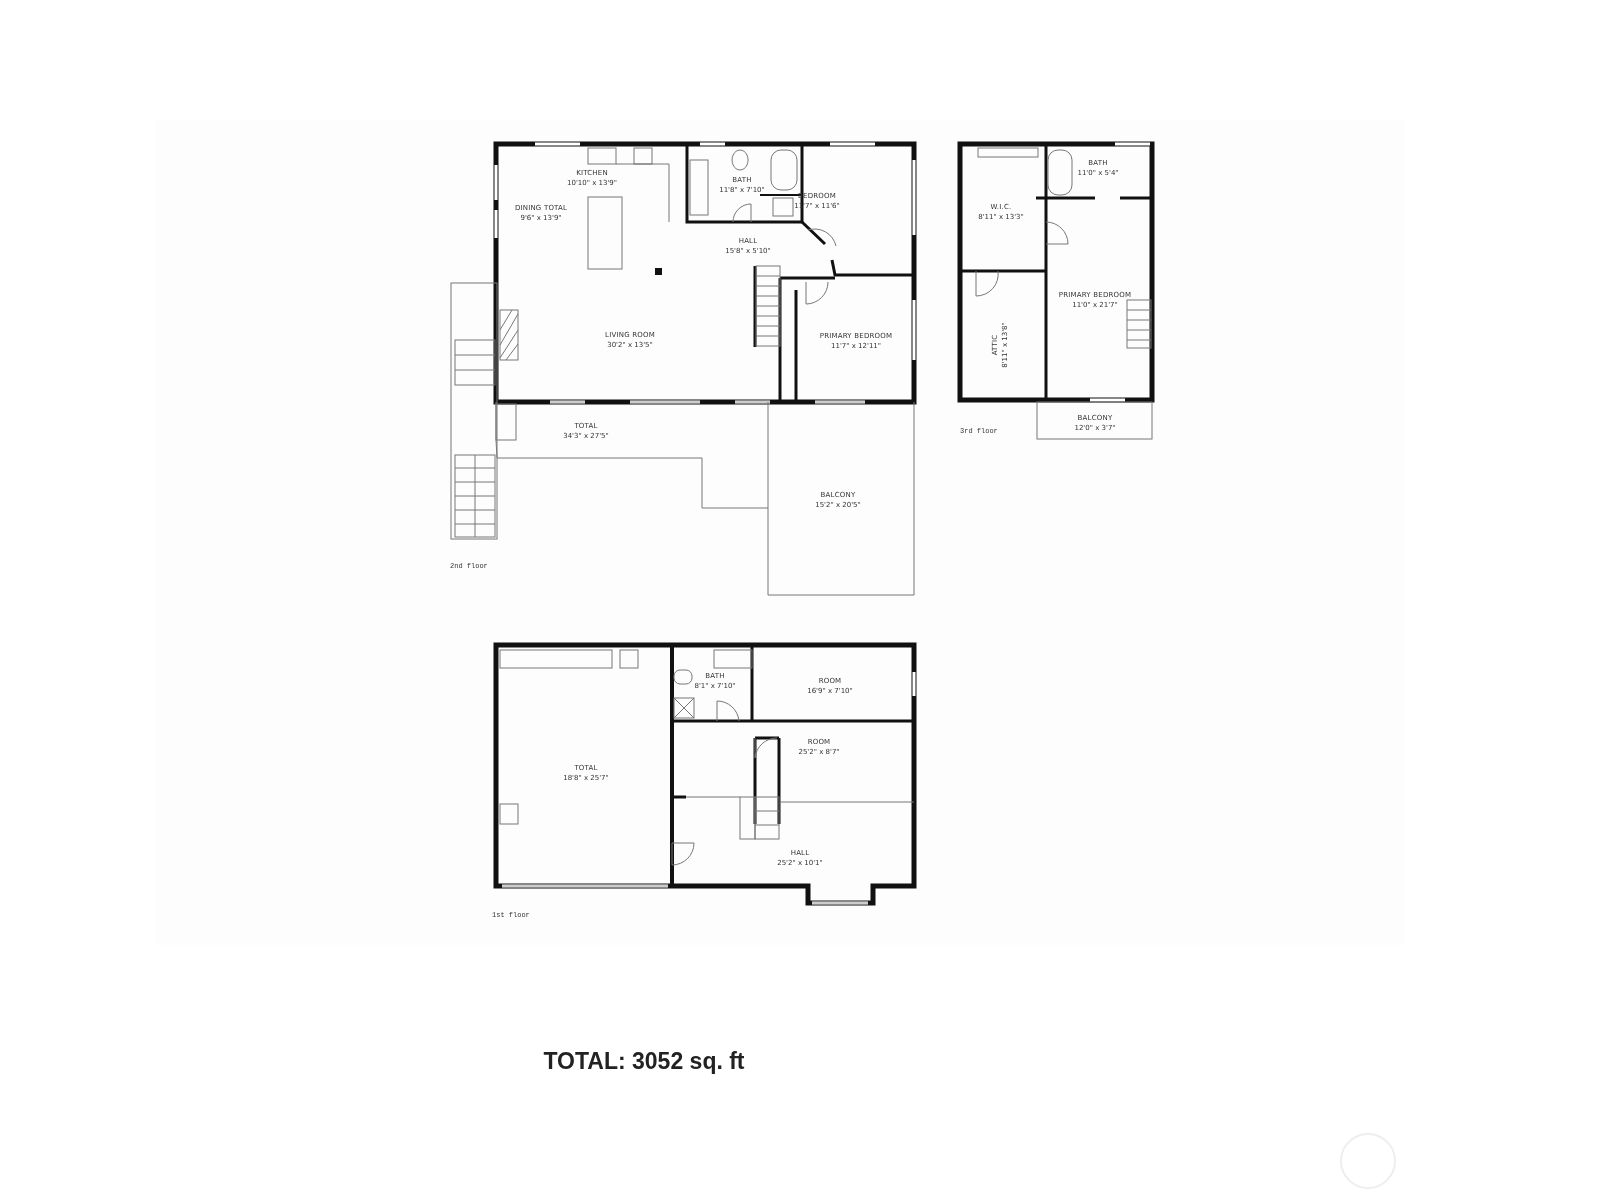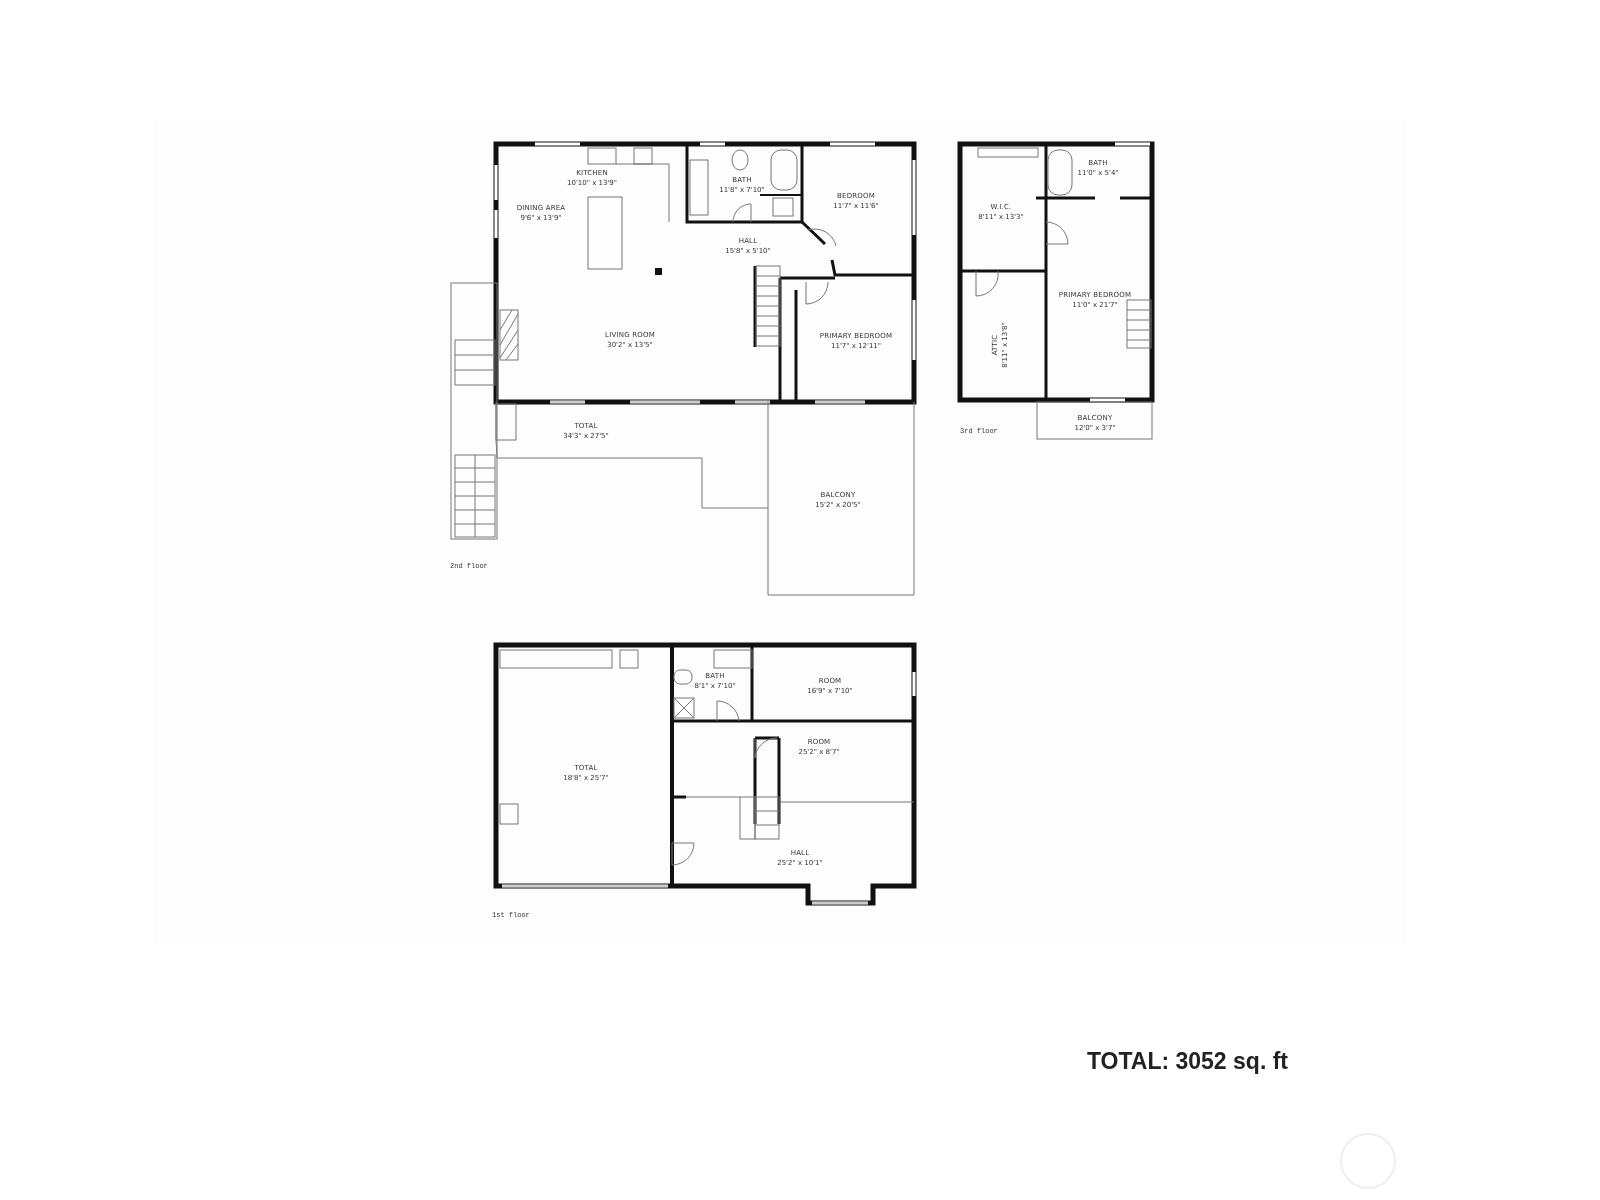--- a/index.html
+++ b/index.html
@@ -4,21 +4,21 @@
 <style>
   html,body{margin:0;padding:0;background:#ffffff;}
   body{width:1600px;height:1200px;position:relative;overflow:hidden;font-family:"Liberation Sans",sans-serif;}
   .canvas{position:absolute;left:0;top:0;width:1600px;height:1200px;}
   .plan{position:absolute;left:0;top:0;}
   .lbl{position:absolute;font-family:"DejaVu Sans",sans-serif;font-size:7px;color:#333;text-align:center;transform:translate(-50%,-50%);white-space:nowrap;line-height:10px;}
   .lbl .n{display:block;letter-spacing:0.2px;}
   .lbl .d{display:block;}
   .floor-lbl{position:absolute;font-family:Liberation Mono, monospace;font-size:7px;color:#333;white-space:nowrap;}
   .vert{transform:translate(-50%,-50%) rotate(-90deg);}
-  .total{position:absolute;left:0;width:1288px;top:1045px;text-align:right;font-family:"Liberation Sans",sans-serif;font-weight:bold;font-size:23px;color:#222;line-height:33px;}
+  .total{position:absolute;left:0;width:1288px;top:1045px;text-align:center;font-family:"Liberation Sans",sans-serif;font-weight:bold;font-size:23px;color:#222;line-height:33px;}
   .badge{position:absolute;left:1340px;top:1133px;width:52px;height:52px;border:2px solid #eeeeee;border-radius:50%;}
 </style>
 </head>
 <body>
 
 <div class="canvas">
 
   <svg class="plan" width="1600" height="1200" viewBox="0 0 1600 1200">
 
     <rect x="155" y="120" width="1250" height="825" fill="#fdfdfd"></rect>
@@ -157,26 +157,26 @@
   </svg>
 
   <div class="lbl" style="left:592px;top:178px">
     <span class="n">KITCHEN</span>
     <span class="d">10'10" x 13'9"</span>
   </div>
   <div class="lbl" style="left:742px;top:185px">
     <span class="n">BATH</span>
     <span class="d">11'8" x 7'10"</span>
   </div>
-  <div class="lbl" style="left:856px;top:201px">
+  <div class="lbl" style="left:817px;top:201px">
     <span class="n">BEDROOM</span>
     <span class="d">11'7" x 11'6"</span>
   </div>
   <div class="lbl" style="left:541px;top:213px">
-    <span class="n">DINING AREA</span>
+    <span class="n">DINING TOTAL</span>
     <span class="d">9'6" x 13'9"</span>
   </div>
   <div class="lbl" style="left:748px;top:246px">
     <span class="n">HALL</span>
     <span class="d">15'8" x 5'10"</span>
   </div>
   <div class="lbl" style="left:630px;top:340px">
     <span class="n">LIVING ROOM</span>
     <span class="d">30'2" x 13'5"</span>
   </div>

